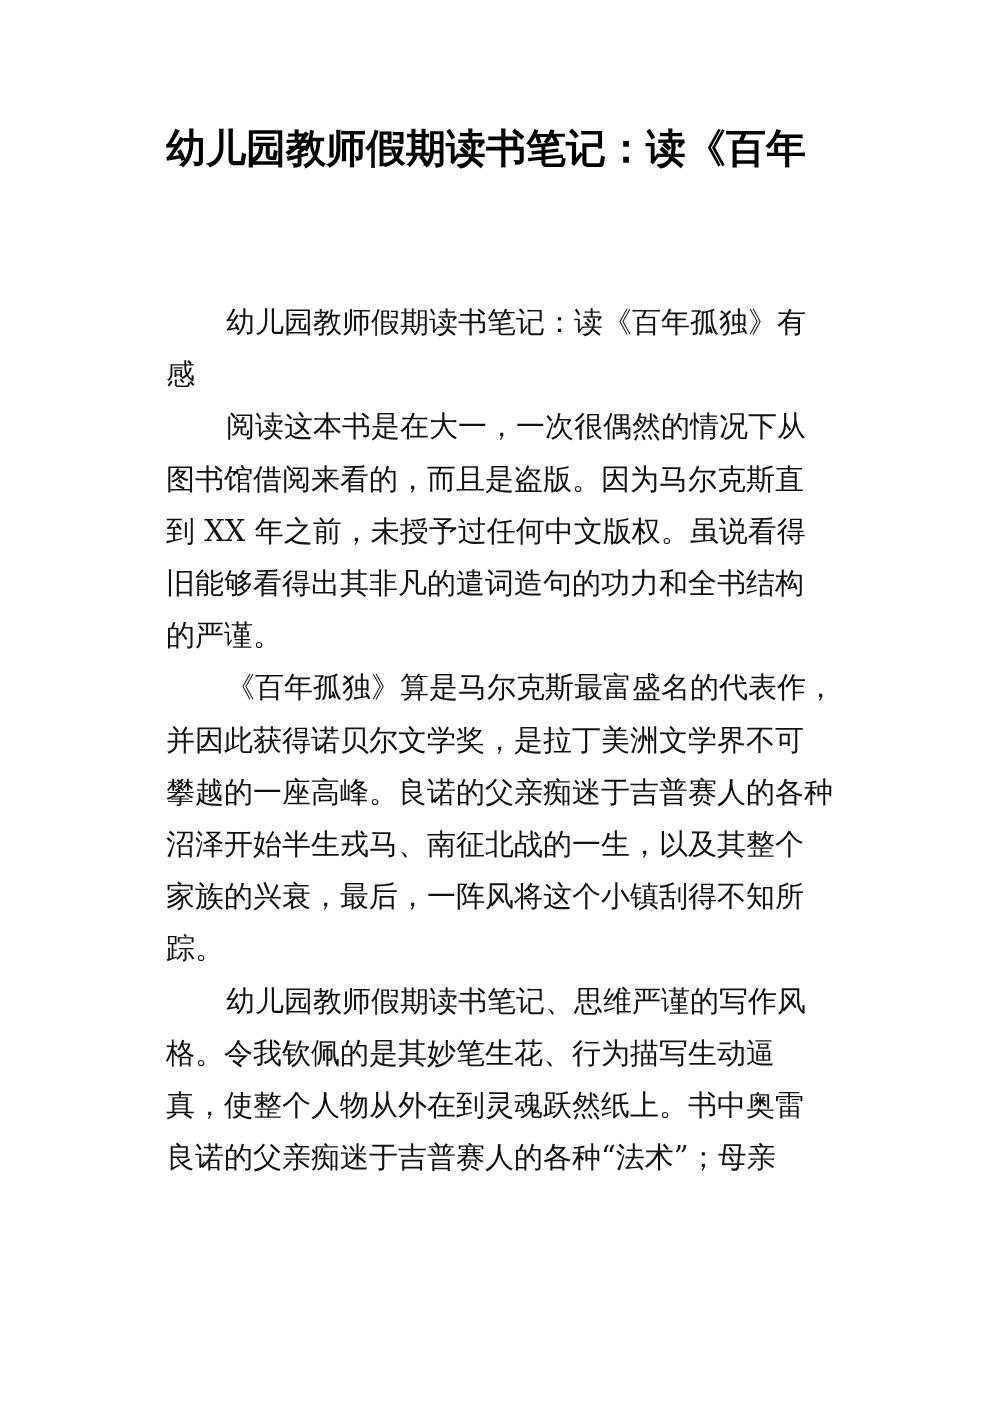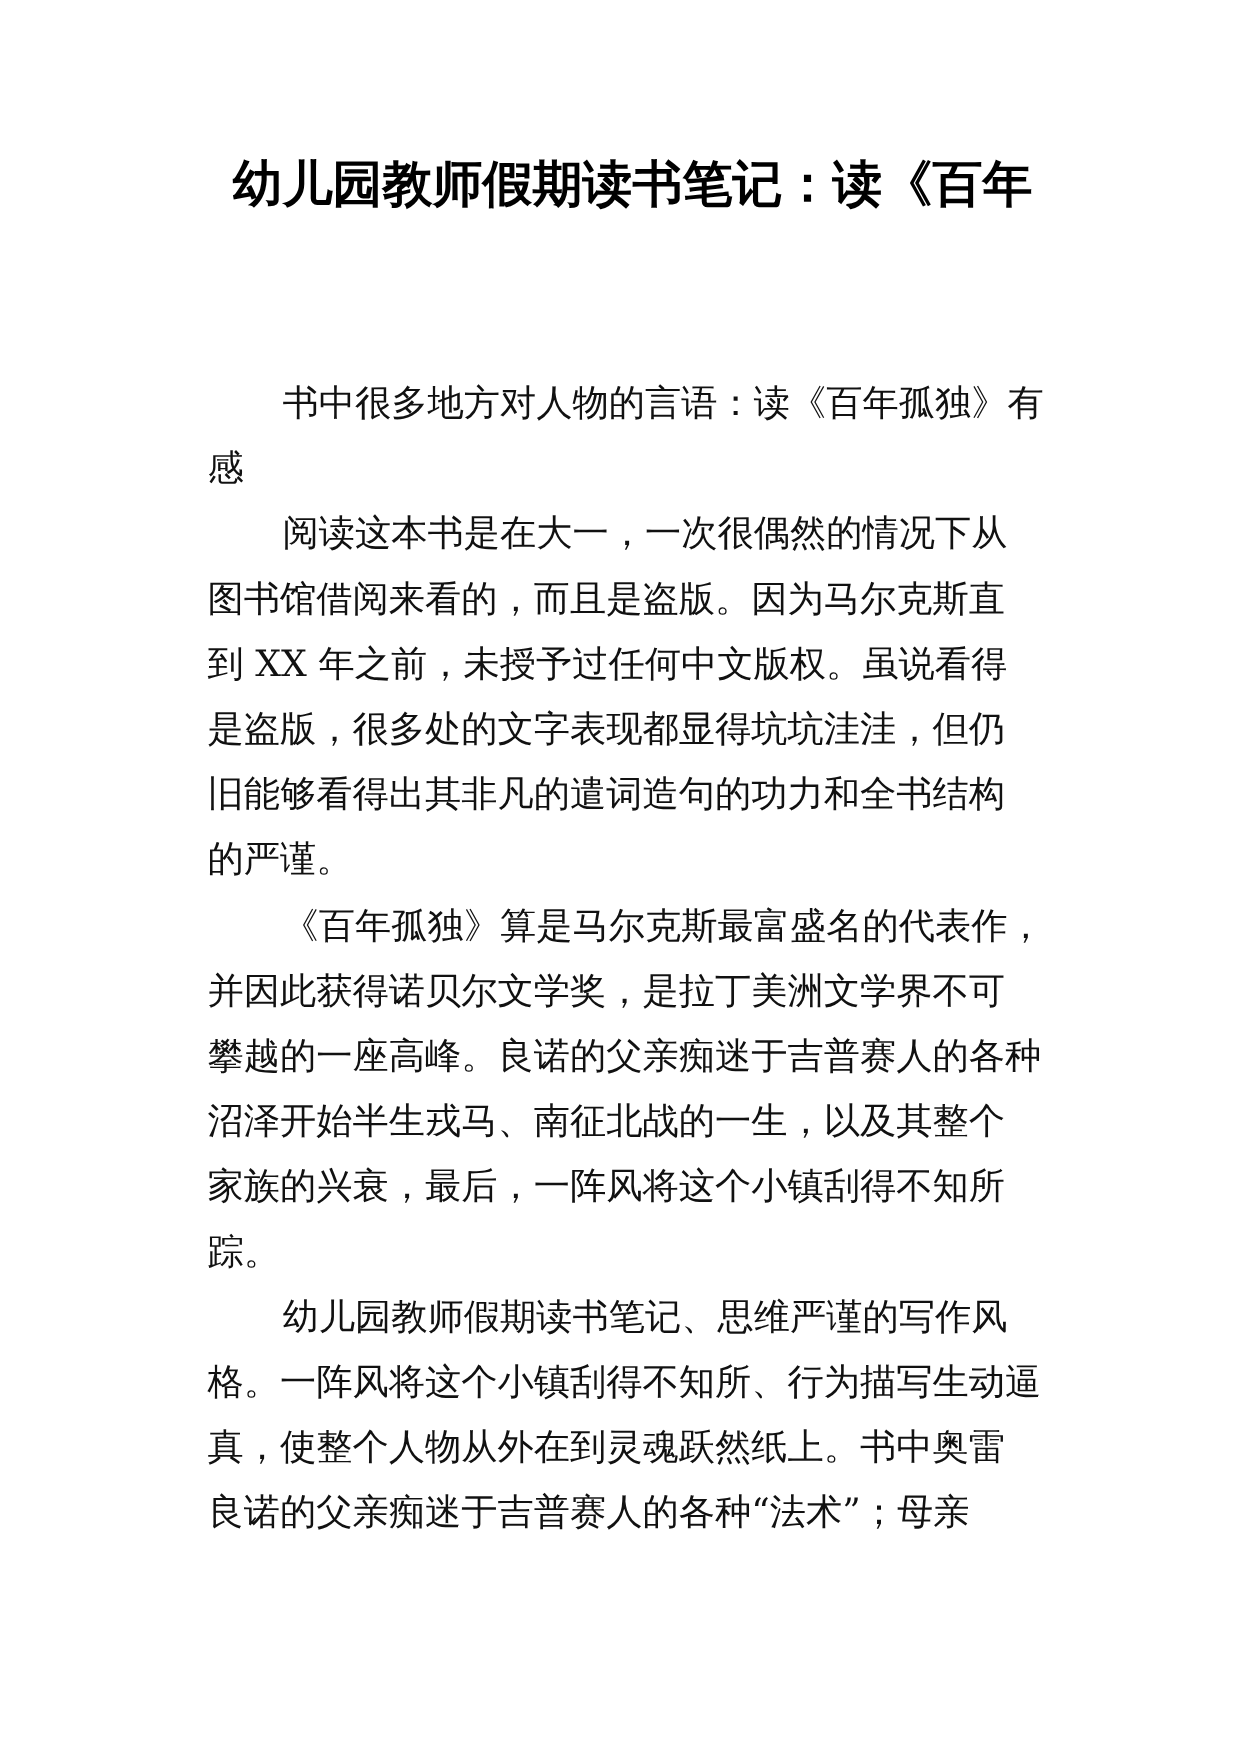--- a/index.html
+++ b/index.html
@@ -21,21 +21,21 @@
       width: 993px;
       height: 1404px;
       background: #ffffff;
     }
     .title {
       position: absolute;
       left: 166px;
       top: 122px;
       width: 660px;
       margin: 0;
-      text-align: right;
+      text-align: left;
       font-family: "DejaVu Sans", sans-serif;
       font-weight: bold;
       font-size: 40px;
       line-height: 52px;
       letter-spacing: 0px;
       color: #000000;
     }
     .title .tline {
       display: block;
       white-space: nowrap;
@@ -68,43 +68,42 @@
 
 <div class="page">
 
   <h1 class="title">
     <span class="tline">幼儿园教师假期读书笔记：读《百年</span>
   </h1>
 
   <div class="body">
 
     <p class="para">
-      <span class="line indent">书中很多地方对人物的言语：读《百年孤独》有</span>
+      <span class="line indent">幼儿园教师假期读书笔记：读《百年孤独》有</span>
       <span class="line">感</span>
     </p>
 
     <p class="para">
       <span class="line indent">阅读这本书是在大一，一次很偶然的情况下从</span>
       <span class="line">图书馆借阅来看的，而且是盗版。因为马尔克斯直</span>
       <span class="line">到 XX 年之前，未授予过任何中文版权。虽说看得</span>
-      <span class="line">是盗版，很多处的文字表现都显得坑坑洼洼，但仍</span>
       <span class="line">旧能够看得出其非凡的遣词造句的功力和全书结构</span>
       <span class="line">的严谨。</span>
     </p>
 
     <p class="para">
       <span class="line indent">《百年孤独》算是马尔克斯最富盛名的代表作，</span>
       <span class="line">并因此获得诺贝尔文学奖，是拉丁美洲文学界不可</span>
       <span class="line">攀越的一座高峰。良诺的父亲痴迷于吉普赛人的各种</span>
       <span class="line">沼泽开始半生戎马、南征北战的一生，以及其整个</span>
       <span class="line">家族的兴衰，最后，一阵风将这个小镇刮得不知所</span>
       <span class="line">踪。</span>
     </p>
 
     <p class="para">
       <span class="line indent">幼儿园教师假期读书笔记、思维严谨的写作风</span>
-      <span class="line">格。一阵风将这个小镇刮得不知所、行为描写生动逼</span>
+      <span class="line">格。令我钦佩的是其妙笔生花、行为描写生动逼</span>
       <span class="line">真，使整个人物从外在到灵魂跃然纸上。书中奥雷</span>
       <span class="line">良诺的父亲痴迷于吉普赛人的各种“法术”；母亲</span>
     </p>
 
   </div>
 </div>
 
 </body></html>

